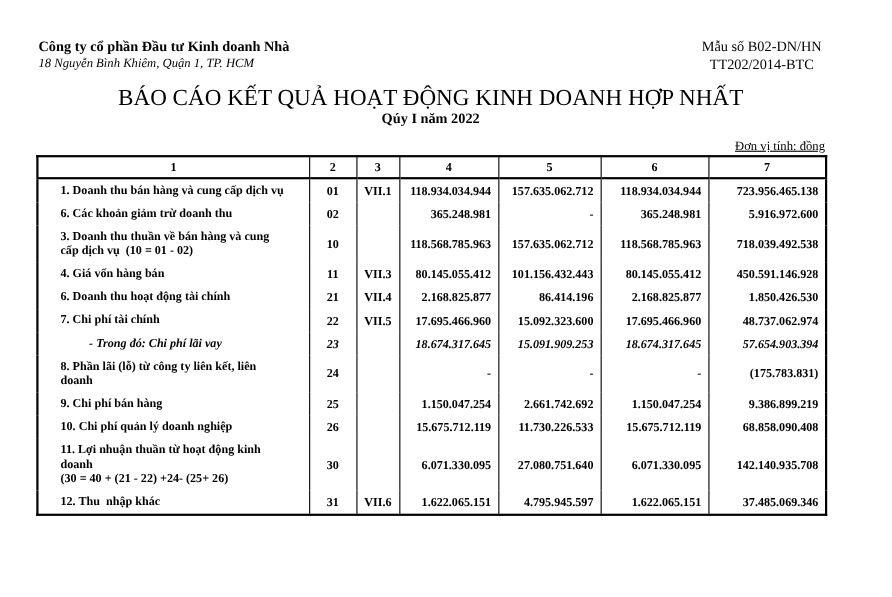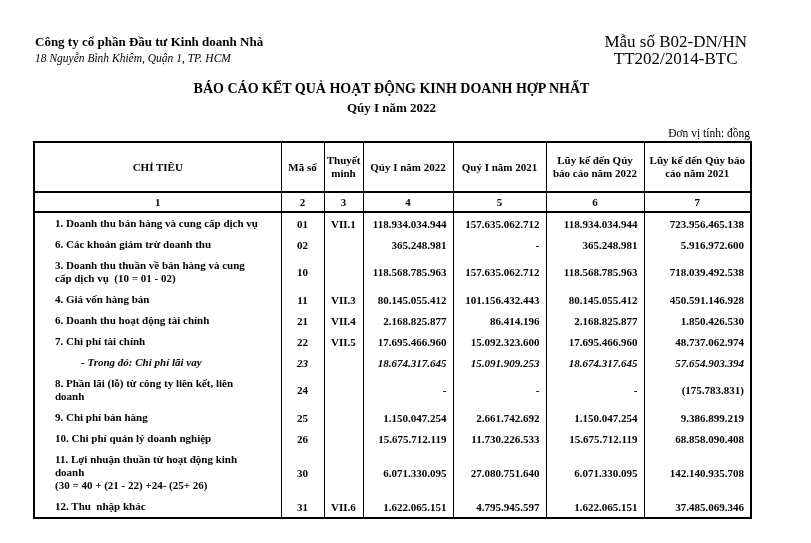--- a/index.html
+++ b/index.html
@@ -11,29 +11,30 @@
     overflow: hidden;
   }
   .page { position: relative; width: 811px; height: 543px; }
 
   .header-row {
     display: flex; justify-content: space-between; align-items: flex-start;
     padding: 33px 64px 0 35px;
   }
   .company-name { font-weight: bold; font-size: 13px; line-height: 17px; }
   .company-address { font-style: italic; font-size: 11.5px; line-height: 16px; }
-  .header-right { text-align: center; font-size: 17px; line-height: 17px; }
+  .header-right { text-align: center; font-size: 13px; line-height: 17px; }
 
   .title-block { width: 717px; margin: 12px 0 0 33px; text-align: center; }
-  .report-title { font-weight: bold; font-size: 14px; line-height: 19px; }
+  .report-title { font-weight: normal; font-size: 21px; line-height: 19px; }
   .report-subtitle { font-weight: bold; font-size: 13px; line-height: 17px; margin-top: 1px; }
 
   .unit-note {
     width: 717px; margin: 11px 0 2px 33px;
     text-align: right; font-size: 11.5px;
+    text-decoration: underline;
   }
 
   table.report {
     margin-left: 33px; width: 717px;
     border-collapse: collapse; table-layout: fixed;
     border: 2.5px solid #000;
   }
   table.report th, table.report td {
     border-left: 1.5px solid #000; border-right: 1.5px solid #000;
     font-size: 11px;
@@ -82,29 +83,20 @@
     <colgroup>
       <col style="width:247px">
         <col style="width:43px">
         <col style="width:39px">
       <col style="width:90px">
         <col style="width:93px">
         <col style="width:98px">
         <col style="width:107px">
     </colgroup>
     <thead>
-      <tr class="head-labels">
-        <th>CHỈ TIÊU</th>
-        <th>Mã số</th>
-        <th>Thuyết minh</th>
-        <th>Qúy I năm 2022</th>
-        <th>Quý I năm 2021</th>
-        <th>Lũy kế đến Qúy báo cáo năm 2022</th>
-        <th>Lũy kế đến Qúy báo cáo năm 2021</th>
-      </tr>
       <tr class="head-numbers">
         <td>1</td>
         <td>2</td>
         <td>3</td>
         <td>4</td>
         <td>5</td>
         <td>6</td>
         <td>7</td>
       </tr>
     </thead>

